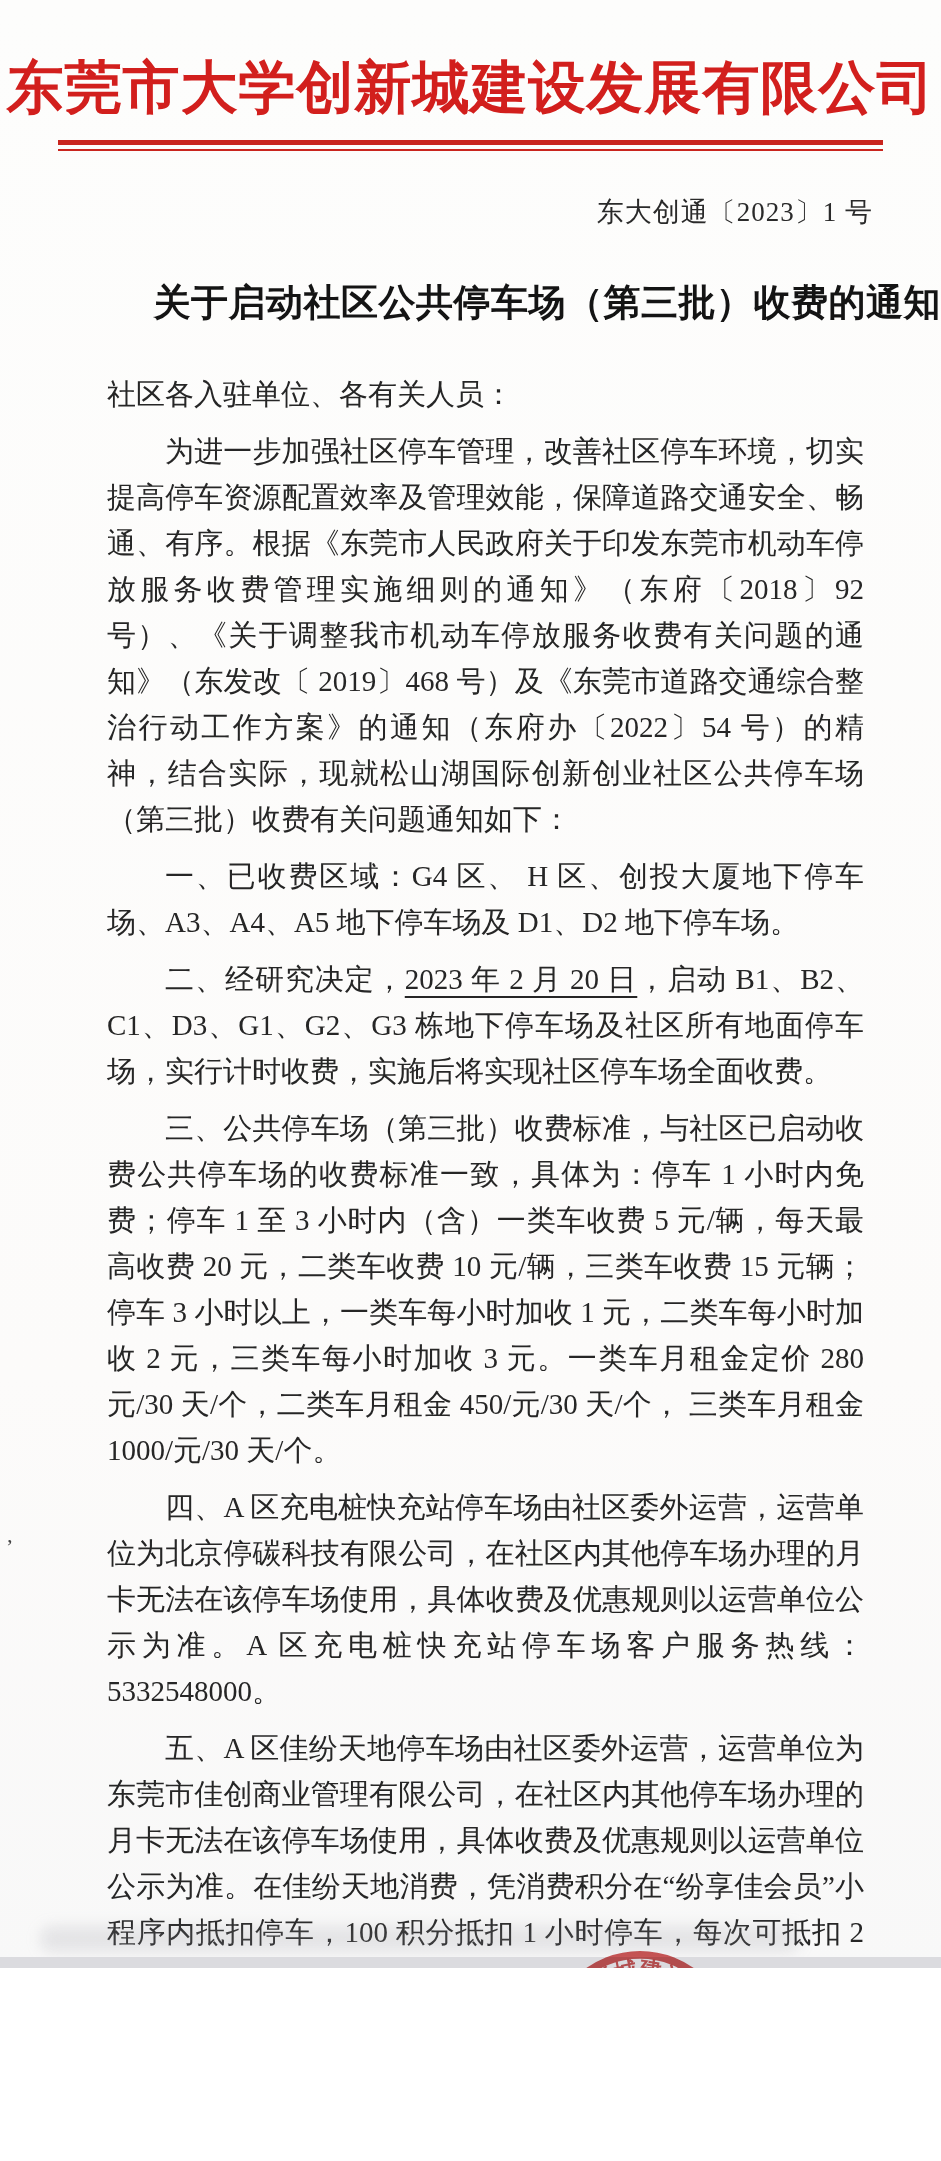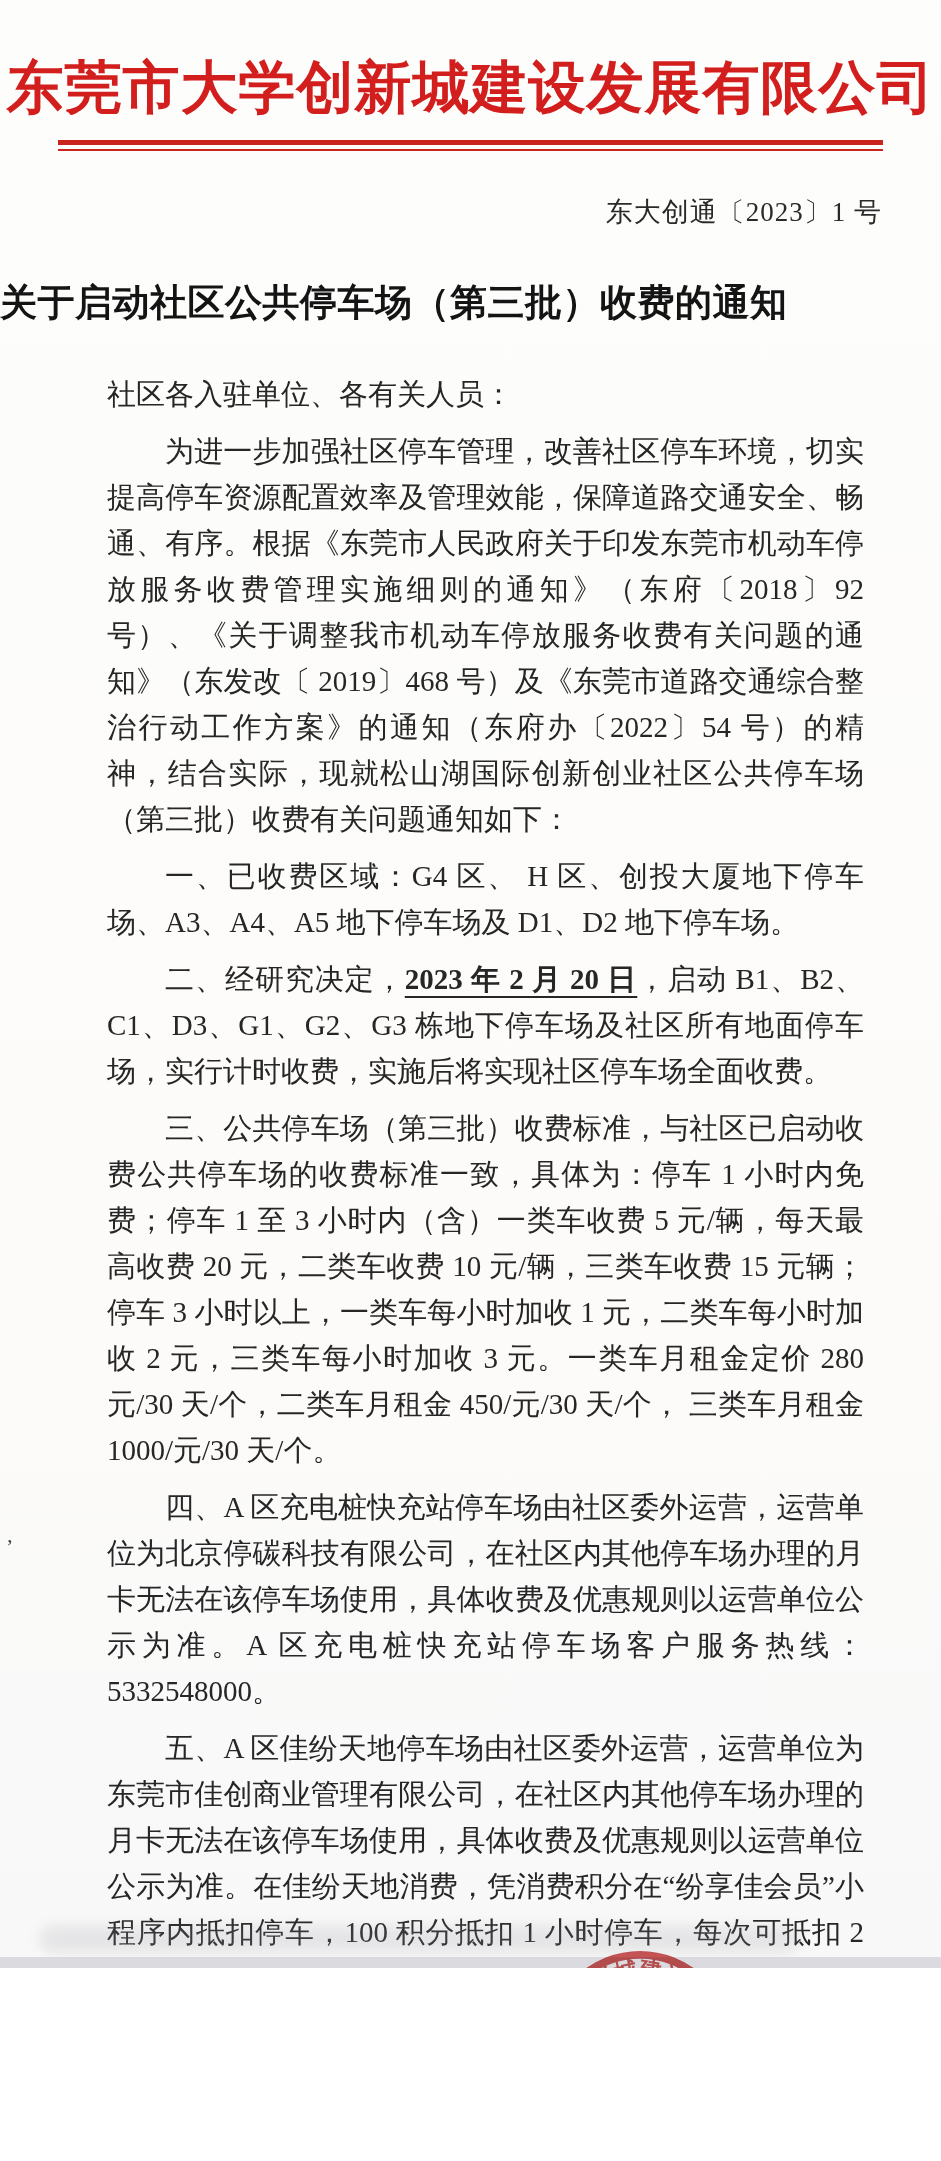--- a/index.html
+++ b/index.html
@@ -22,48 +22,47 @@
     color:#d21f1d;
     white-space:nowrap;
   }
   .red-rule{
     position:absolute;top:140px;left:58px;right:58px;
     height:4px;
     border-top:5px solid #c9251e;
     border-bottom:2px solid #c9251e;
   }
   .doc-number{
-    position:absolute;top:194px;right:59px;
+    position:absolute;top:194px;right:68px;
     font-size:27px;
     color:#2a2a2a;
     letter-spacing:1px;
   }
   .notice-title{
     position:absolute;top:278px;left:0;right:0;
-    text-align:left;
+    text-align:right;
     font-family:"Liberation Sans","DejaVu Sans",sans-serif;
     font-weight:700;
     font-size:37px;
     color:#141414;
     letter-spacing:0.5px;
   }
   .body-text{
     position:absolute;top:360px;left:96px;right:66px;
     font-size:29px;
     line-height:46px;
     text-align:justify;
     color:#262626;
   }
   .body-text p{margin:11px;text-indent:58px;}
   .body-text p.salutation{text-indent:0;}
   .u-date{
     text-decoration:underline;
     text-decoration-thickness:2px;
     text-underline-offset:7px;
-    font-weight:bold;
   }
   .signature-company{
     position:absolute;top:2016px;right:108px;
     font-size:30px;
     color:#2a2a2a;
     letter-spacing:0.5px;
     z-index:1;
   }
   .signature-date{
     position:absolute;top:2064px;right:215px;

